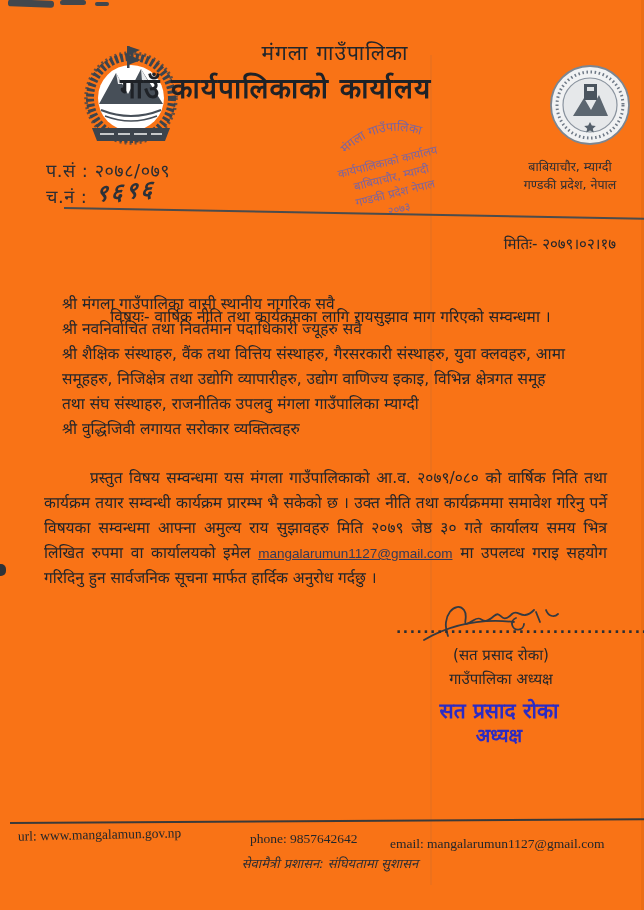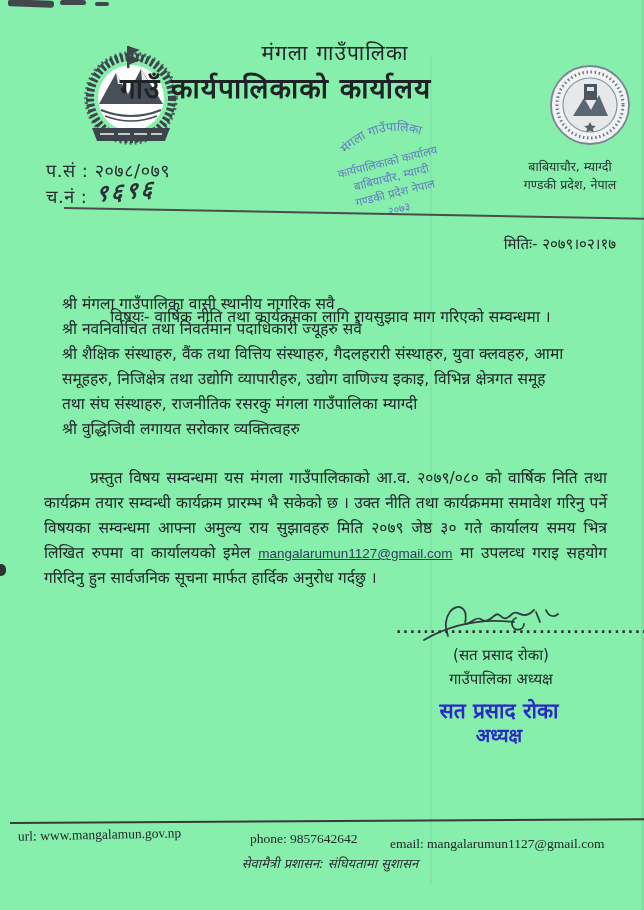--- a/index.html
+++ b/index.html
@@ -1,18 +1,18 @@
 <!DOCTYPE html>
 <html><head>
 <meta charset="utf-8">
 <style>
   html,body{margin:0;padding:0;background:#e9e9e7;}
   .page{
     position:relative;width:644px;height:910px;margin:0 auto;
-    background:#86efac;overflow:hidden;
+    background:#f97316;overflow:hidden;
     font-family:"DejaVu Sans",sans-serif;color:#26292e;
   }
   .dev{font-family:"DejaVu Sans",sans-serif;}
   .lat{font-family:"Liberation Serif","DejaVu Serif",serif;}
   .abs{position:absolute;}
   
   .title1{top:38px;left:165px;width:340px;text-align:center;font-size:21px;letter-spacing:1px;color:#23262b;}
   .title2{top:68px;left:120px;width:440px;text-align:left;font-size:28px;font-weight:600;color:#1f2227;letter-spacing:1px;}
   .right-address{top:158px;left:498px;width:144px;text-align:center;font-size:12.5px;line-height:18px;color:#2a2d33;}
   
@@ -119,23 +119,23 @@
   <div class="abs dev refline" style="top:184px;">च.नं :</div>
   <div class="abs dev handwrit">९६९६</div>
 
   <div class="abs rule-top"></div>
 
   <div class="abs dev dateline">मितिः- २०७९।०२।१७</div>
   <div class="abs dev subject">विषयः- वार्षिक नीति तथा कार्यक्रमका लागि रायसुझाव माग गरिएको सम्वन्धमा ।</div>
 
   <div class="abs dev addr" style="top:292px;">श्री मंगला गाउँपालिका वासी स्थानीय नागरिक सवै</div>
   <div class="abs dev addr" style="top:317px;">श्री नवनिर्वाचित तथा निवर्तमान पदाधिकारी ज्यूहरु सवै</div>
-  <div class="abs dev addr" style="top:342px;">श्री शैक्षिक संस्थाहरु, वैंक तथा वित्तिय संस्थाहरु, गैदलहरारी संस्थाहरु, युवा क्लवहरु, आमा</div>
+  <div class="abs dev addr" style="top:342px;">श्री शैक्षिक संस्थाहरु, वैंक तथा वित्तिय संस्थाहरु, गैरसरकारी संस्थाहरु, युवा क्लवहरु, आमा</div>
   <div class="abs dev addr" style="top:367px;">समूहहरु, निजिक्षेत्र तथा उद्योगि व्यापारीहरु, उद्योग वाणिज्य इकाइ, विभिन्न क्षेत्रगत समूह</div>
-  <div class="abs dev addr" style="top:392px;">तथा संघ संस्थाहरु, राजनीतिक रसरकु मंगला गाउँपालिका म्याग्दी</div>
+  <div class="abs dev addr" style="top:392px;">तथा संघ संस्थाहरु, राजनीतिक उपलवु मंगला गाउँपालिका म्याग्दी</div>
   <div class="abs dev addr" style="top:417px;">श्री वुद्धिजिवी लगायत सरोकार व्यक्तित्वहरु</div>
 
   <div class="abs dev body-par">
     <span>प्रस्तुत विषय सम्वन्धमा यस मंगला गाउँपालिकाको आ.व. २०७९/०८० को  वार्षिक निति तथा कार्यक्रम तयार सम्वन्धी कार्यक्रम प्रारम्भ भै सकेको छ । उक्त नीति तथा कार्यक्रममा समावेश गरिनु पर्ने विषयका सम्वन्धमा आफ्ना अमुल्य राय सुझावहरु मिति २०७९ जेष्ठ ३० गते कार्यालय समय भित्र लिखित रुपमा वा कार्यालयको इमेल </span><span class="body-email">mangalarumun1127@gmail.com</span><span> मा उपलव्ध गराइ सहयोग गरिदिनु हुन सार्वजनिक सूचना मार्फत हार्दिक अनुरोध गर्दछु ।</span>
   </div>
 
   <div class="abs" style="left:418px;top:596px;width:160px;height:46px;">
     <svg width="160" height="46" viewBox="0 0 160 46">
       <g fill="none" stroke="#343a41" stroke-width="1.8" stroke-linecap="round">
         <path d="M30 40 C22 20 38 4 46 14 C52 22 40 34 56 24 C66 18 62 32 76 20 C84 13 82 30 94 18 C100 12 104 26 116 14"></path>

